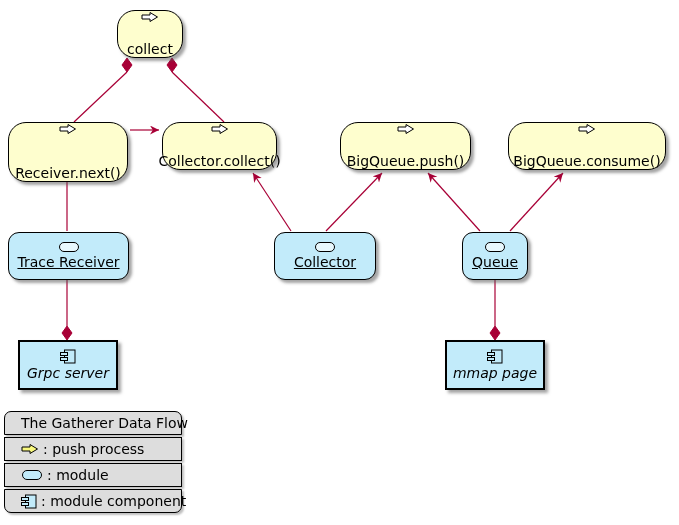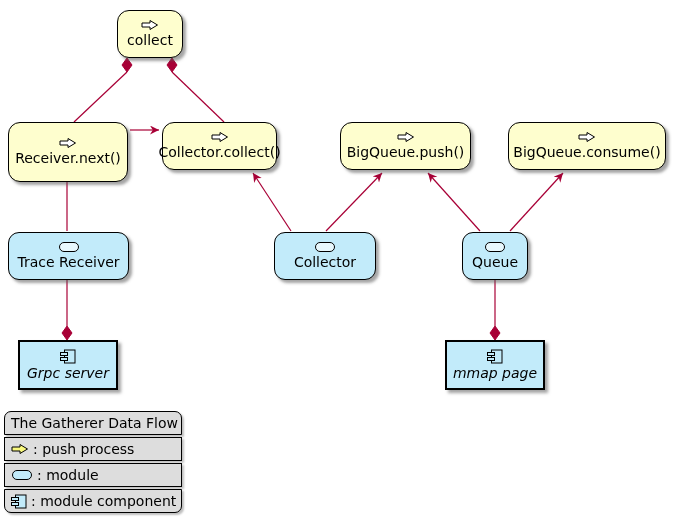--- a/index.html
+++ b/index.html
@@ -20,32 +20,32 @@
     border:1.5px solid var(--border);
     display:flex;flex-direction:column;
     align-items:center;justify-content:center;
     gap:2px;
     box-shadow:3px 3px 3px rgba(90,90,90,0.55);
     font-size:14px;
     line-height:1.1;
     white-space:nowrap;
   }
   .node .label{display:block;}
-  .process{background:var(--process-fill);border-radius:12px;}
-  .module{background:var(--module-fill);border-radius:11px;}
+  .process{background:var(--process-fill);border-radius:18px;justify-content:space-between;}
+  .module{background:var(--module-fill);border-radius:11px;text-decoration:underline;}
   .component{background:var(--module-fill);border-radius:0;border-width:2px;font-style:italic;}
   .icon{display:inline-flex;align-items:center;justify-content:center;}
   .icon svg{display:block;}
   
   .legend{position:absolute;left:4px;top:411px;width:178px;}
   .legend-row{
     box-sizing:border-box;
     background:var(--legend-fill);
     border:1px solid var(--border);
-    padding:3px 6px;
+    padding:3px 16px;
     margin-bottom:2px;
     font-size:14px;
     display:flex;align-items:center;gap:4px;
     white-space:nowrap;
     box-shadow:2px 2px 2px rgba(0,0,0,0.25);
   }
   .legend-row.first{border-radius:7px 7px 0 0;}
   .legend-row.last{border-radius:0 0 7px 7px;margin-bottom:16px;}
 </style>
 </head>

